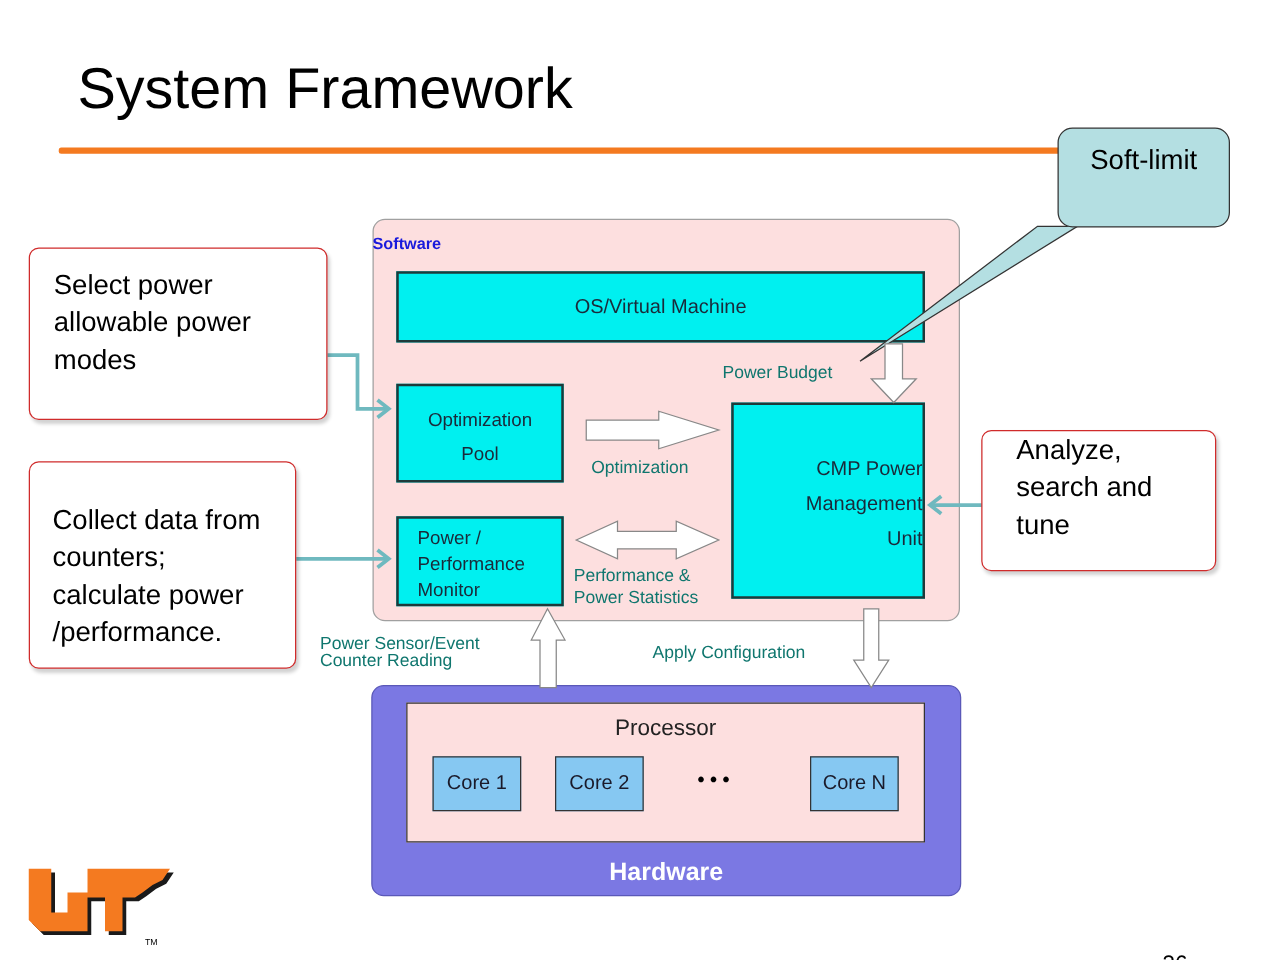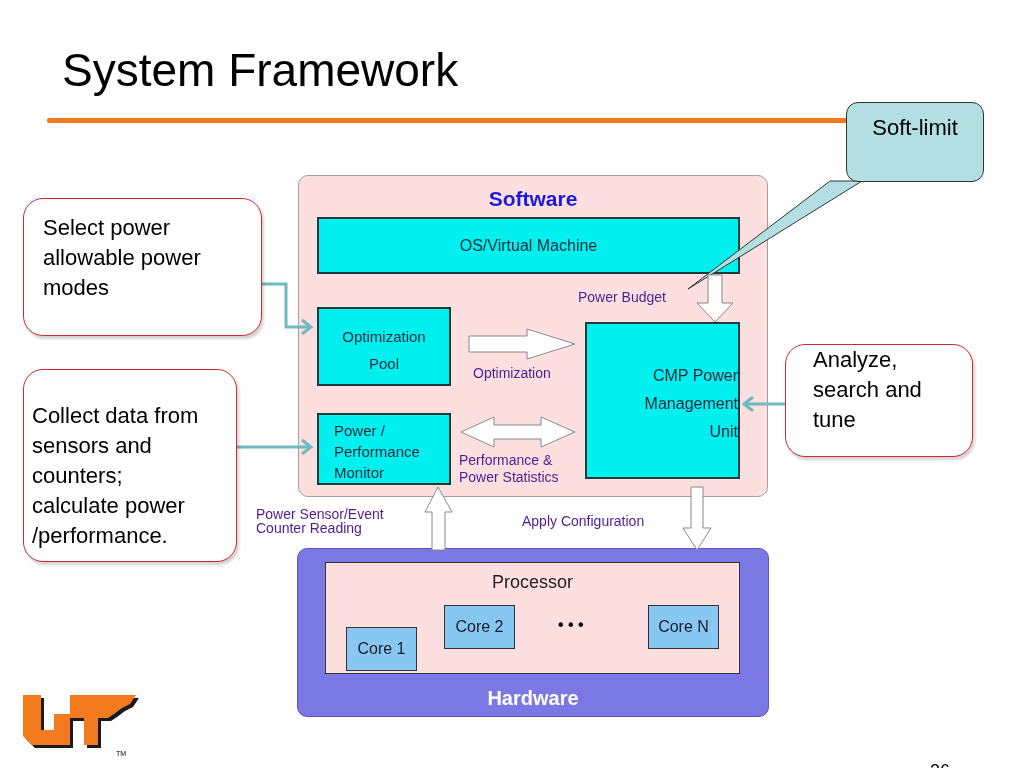--- a/index.html
+++ b/index.html
@@ -2,39 +2,39 @@
 <html><head>
 <meta charset="utf-8">
 <style>
   html, body { margin:0; padding:0; background:#ffffff; }
   body { width:1024px; height:768px; position:relative; overflow:hidden; font-family:"Liberation Sans", sans-serif; color:#000; }
   .abs { position:absolute; }
   .title { left:62px; top:40px; font-size:46px; line-height:60px; color:#000; }
   .rule { left:47px; top:118px; width:930px; height:5px; background:#f47a20; border-radius:2px; }
 
   .sw-panel { left:298px; top:175px; width:470px; height:322px; background:#fddfdf; border:1px solid #a0a0a0; border-radius:10px; box-sizing:border-box; }
-  .sw-label { left:298px; top:187px; width:470px; text-align:center; font-weight:bold; color:#1a1adc; font-size:21px; }
+  .sw-label { left:298px; top:187px; width:470px; text-align:left; font-weight:bold; color:#1a1adc; font-size:13px; }
 
   .cyan { background:#00f0f0; border:2px solid #1e3a3a; box-sizing:border-box; font-size:15px; color:#1a2a3a; }
   .osvm { left:317px; top:217px; width:423px; height:57px; display:flex; align-items:center; justify-content:center; font-size:16px; }
   .optpool { left:317px; top:307px; width:134px; height:79px; text-align:center; padding-top:14px; line-height:27px; }
   .ppmon { left:317px; top:413px; width:134px; height:72px; padding:5px 16px 0 15px; line-height:21px; }
   .cmp { left:585px; top:322px; width:155px; height:157px; text-align:right; padding-top:38px; line-height:28px; font-size:16px; }
 
-  .lbl { font-size:14px; color:#4c1d95; line-height:17px; }
+  .lbl { font-size:14px; color:#0f766e; line-height:17px; }
 
   .hw-panel { left:297px; top:548px; width:472px; height:169px; background:#7b78e3; border:1px solid #5a58b8; border-radius:10px; box-sizing:border-box; }
   .proc { left:325px; top:562px; width:415px; height:112px; background:#fddfdf; border:1px solid #333; box-sizing:border-box; }
   .proc-label { left:325px; top:572px; width:415px; text-align:center; font-size:18px; color:#222; }
   .core { width:71px; height:44px; background:#86c8f2; border:1px solid #333; box-sizing:border-box; display:flex; align-items:center; justify-content:center; font-size:16px; color:#1a1a2a; }
   .hw-label { left:297px; top:687px; width:472px; text-align:center; color:#fff; font-weight:bold; font-size:20px; }
 
-  .callout { background:#fff; border:1px solid #d02b2b; border-radius:20px; box-sizing:border-box; font-size:22px; line-height:30px; color:#000; box-shadow:2px 3px 3px rgba(0,0,0,0.18); }
+  .callout { background:#fff; border:1px solid #d02b2b; border-radius:8px; box-sizing:border-box; font-size:22px; line-height:30px; color:#000; box-shadow:2px 3px 3px rgba(0,0,0,0.18); }
   .c1 { left:23px; top:198px; width:239px; height:138px; padding:14px 0 0 19px; }
-  .c2 { left:23px; top:369px; width:214px; height:193px; padding:31px 0 0 8px; }
+  .c2 { left:23px; top:369px; width:214px; height:166px; padding:31px 0 0 18px; }
   .c3 { left:785px; top:344px; width:188px; height:113px; padding:0 0 0 27px; }
 
   .soft { left:802px; top:102px; width:138px; height:80px; background:#b4dfe2; border:1px solid #333; border-radius:12px; box-sizing:border-box; text-align:center; font-size:22px; line-height:29px; padding-top:10px;margin-left:44px; }
 
   .page-num { left:930px; top:761px; font-size:18px; color:#000; }
   svg.overlay { position:absolute; left:0; top:0; }
 </style>
 </head>
 <body>
 
@@ -70,21 +70,21 @@
 
 <div class="abs lbl" style="left:256px; top:507px; line-height:14px;">
   <div>Power Sensor/Event</div>
   <div>Counter Reading</div>
 </div>
 <div class="abs lbl" style="left:522px; top:513px;">Apply Configuration</div>
 
 <div class="abs hw-panel"></div>
 <div class="abs proc"></div>
 <div class="abs proc-label">Processor</div>
-<div class="abs core" style="left:346px; top:605px;margin-top:22px;">
+<div class="abs core" style="left:346px; top:605px;">
   <span>Core 1</span>
 </div>
 <div class="abs core" style="left:444px; top:605px;">
   <span>Core 2</span>
 </div>
 <div class="abs" style="left:558px; top:616px; font-size:16px; font-weight:bold; color:#000;">• • •</div>
 <div class="abs core" style="left:648px; top:605px;">
   <span>Core N</span>
 </div>
 <div class="abs hw-label">Hardware</div>
@@ -114,21 +114,20 @@
 <div class="abs soft">
   <div>Soft-limit</div>
 </div>
 <div class="abs callout c1">
   <div>Select power</div>
   <div>allowable power</div>
   <div>modes</div>
 </div>
 <div class="abs callout c2">
   <div>Collect data from</div>
-  <div>sensors and</div>
   <div>counters;</div>
   <div>calculate power</div>
   <div>/performance.</div>
 </div>
 <div class="abs callout c3">
   <div>Analyze,</div>
   <div>search and</div>
   <div>tune</div>
 </div>
 

